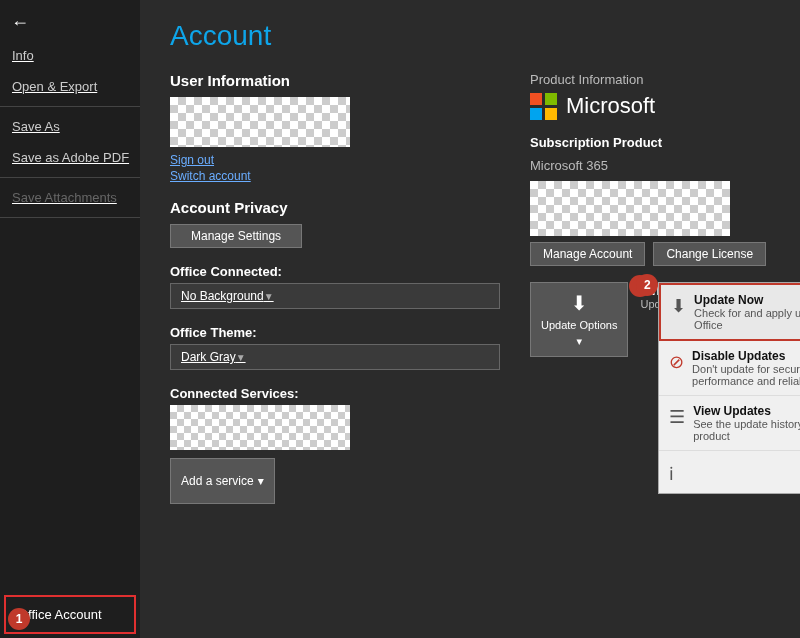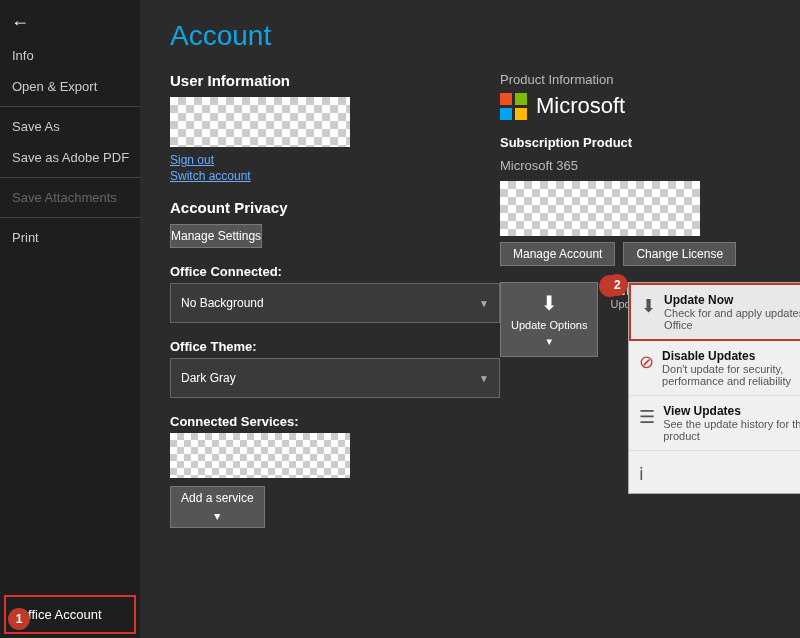--- a/index.html
+++ b/index.html
@@ -50,20 +50,21 @@
       position: relative;
     }
     .page-title {
       font-size: 28px;
       font-weight: 300;
       color: #0ea5e9;
       margin-bottom: 20px;
     }
     .content-grid {
       display: flex;
+      gap: 30px;
     }
     .left-column { flex: 1; }
     .right-column { flex: 1; }
 
     
     .section-title {
       font-size: 15px;
       font-weight: 600;
       color: #fff;
       margin-bottom: 8px;
@@ -119,50 +120,50 @@
       display: block;
       margin-bottom: 2px;
     }
 
     
     .section-block { margin-bottom: 16px; }
     .btn-manage {
       background: #555;
       color: #fff;
       border: 1px solid #777;
-      padding: 4px 0;
+      padding: 4px 20px;
       font-size: 12px;
       cursor: pointer;
     }
 
     
     .label-sm { font-size: 13px; font-weight: 600; color: #fff; margin-bottom: 4px; }
     .dropdown-wrap { position: relative; width: 330px; margin-bottom: 14px; }
     .dropdown-box {
       background: #3a3a3a;
       border: 1px solid #666;
       color: #fff;
       font-size: 12px;
-      padding: 12px 10px;
+      padding: 5px 10px;
       width: 100%;
       appearance: none;
       cursor: pointer;
-      display: flex; align-items: center; justify-content: space-between;
+      display: flex; align-items: center; justify-content: flex-start; text-decoration: underline;
     }
     .dropdown-arrow { color: #aaa; font-size: 10px; }
 
     
     .add-service-btn {
       background: #555;
       color: #fff;
       border: 1px solid #777;
-      padding: 4px 10px;
-      font-size: 12px;
-      cursor: pointer;
-      display: inline-flex; align-items: center; gap: 4px; flex-direction: column;
+      padding: 15px 10px;
+      font-size: 12px;
+      cursor: pointer;
+      display: inline-flex; align-items: center; gap: 4px;
     }
 
     
     .product-info-title { font-size: 13px; color: #bbb; margin-bottom: 6px; }
     .microsoft-logo {
       display: flex; align-items: flex-start; gap: 8px;
       margin-bottom: 14px;
     }
     .ms-squares { display: grid; grid-template-columns: 1fr 1fr; gap: 2px; width: 28px; height: 28px; }
     .ms-sq { width: 12px; height: 12px; }
@@ -228,37 +229,36 @@
     .num-badge {
       width: 22px; height: 22px; border-radius: 50%;
       display: flex; align-items: center; justify-content: center;
       font-size: 12px; font-weight: 700; color: #fff;
       background: #c0392b;
       position: absolute;
       z-index: 20;
     }
 
     
-    .sidebar-nav { flex: 1; }
+    .sidebar-nav { flex: 1; text-decoration: underline; }
   </style>
 </head>
 <body>
 
 <div class="sidebar">
   <div class="sidebar-back">←</div>
   <div class="sidebar-nav">
     <div class="sidebar-item">Info</div>
     <div class="sidebar-item">Open &amp; Export</div>
     <div class="sidebar-divider"></div>
     <div class="sidebar-item">Save As</div>
     <div class="sidebar-item">Save as Adobe PDF</div>
     <div class="sidebar-divider"></div>
     <div class="sidebar-item disabled">Save Attachments</div>
     <div class="sidebar-divider"></div>
-    <div class="sidebar-item">Print</div>
   </div>
   <div class="sidebar-bottom">
     <div class="sidebar-office-account">Office Account</div>
   </div>
 </div>
 
 <div class="main">
   <div class="page-title">Account</div>
 
   <div class="content-grid">

